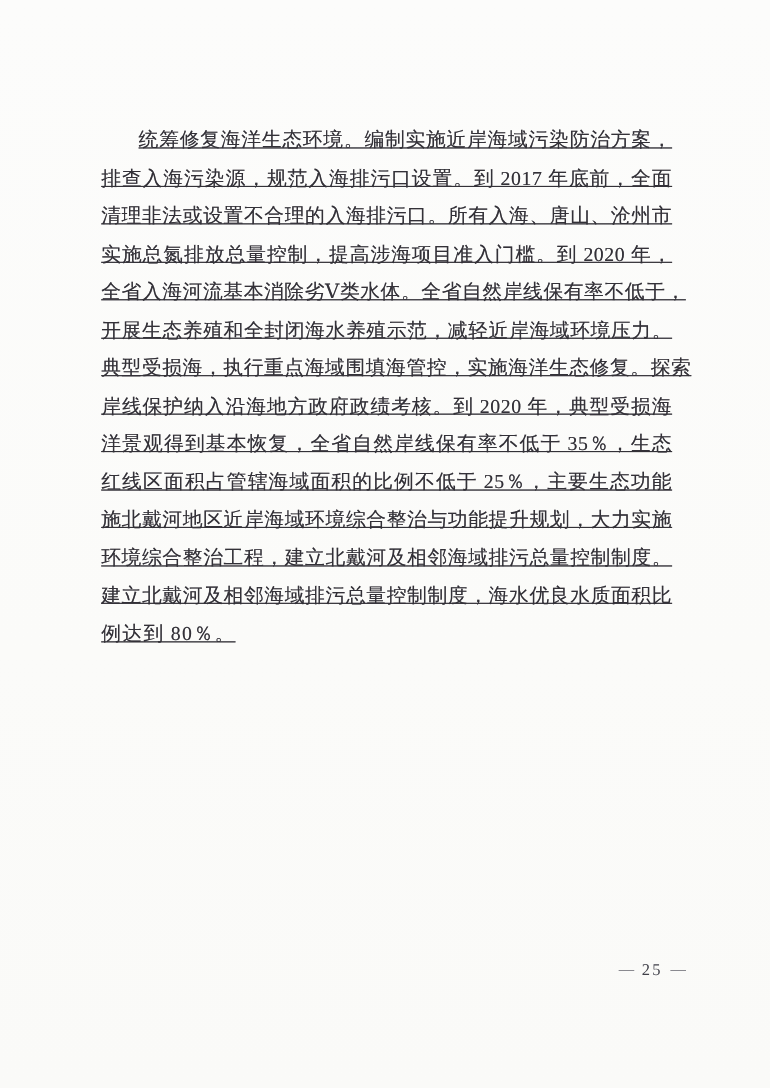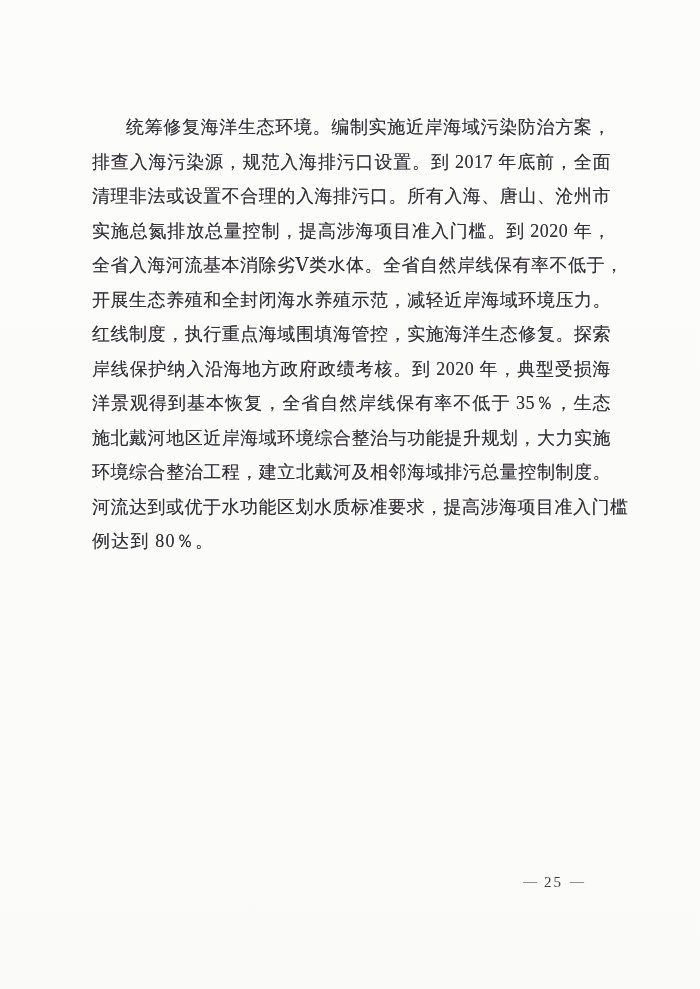--- a/index.html
+++ b/index.html
@@ -28,34 +28,35 @@
   }
   .line {
     font-size: 18px;
     line-height: 34.5px;
     height: 34.5px;
     letter-spacing: 0.5px;
     text-align: justify;
     text-align-last: justify;
     white-space: nowrap; 
     text-shadow: 0 0 0.5px rgba(51, 49, 56, 0.55);
+    text-decoration: underline;
   }
   .line.indented {
     text-indent: 34px;
   }
   .line.last {
     text-align-last: left;
     letter-spacing: 1.2px;
   }
   .footer {
     position: absolute;
     top: 872px;
-    left: 516px;
+    left: 543px;
     width: 100px;
-    text-align: left;
+    text-align: center;
     font-size: 15px;
     line-height: 20px;
     color: #4a4a52;
     letter-spacing: 0;
   }
   .footer .dash {
     color: #6b6b72;
     padding: 0 7px;
     position: relative;
     top: -1px;
@@ -71,26 +72,27 @@
 
 <div class="page">
 
   <div class="text-block">
     <div class="line indented">统筹修复海洋生态环境。编制实施近岸海域污染防治方案，</div>
     <div class="line">排查入海污染源，规范入海排污口设置。到 2017 年底前，全面</div>
     <div class="line">清理非法或设置不合理的入海排污口。所有入海、唐山、沧州市</div>
     <div class="line">实施总氮排放总量控制，提高涉海项目准入门槛。到 2020 年，</div>
     <div class="line">全省入海河流基本消除劣Ⅴ类水体。全省自然岸线保有率不低于，</div>
     <div class="line">开展生态养殖和全封闭海水养殖示范，减轻近岸海域环境压力。</div>
-    <div class="line">红线制度，执行重点海域围填海管控，实施海洋生态修复。探索</div>
+    <div class="line">典型受损海，执行重点海域围填海管控，实施海洋生态修复。探索</div>
     <div class="line">岸线保护纳入沿海地方政府政绩考核。到 2020 年，典型受损海</div>
     <div class="line">洋景观得到基本恢复，全省自然岸线保有率不低于 35％，生态</div>
+    <div class="line">红线区面积占管辖海域面积的比例不低于 25％，主要生态功能</div>
     <div class="line">施北戴河地区近岸海域环境综合整治与功能提升规划，大力实施</div>
     <div class="line">环境综合整治工程，建立北戴河及相邻海域排污总量控制制度。</div>
-    <div class="line">河流达到或优于水功能区划水质标准要求，提高涉海项目准入门槛</div>
+    <div class="line">建立北戴河及相邻海域排污总量控制制度，海水优良水质面积比</div>
     <div class="line last">例达到 80％。</div>
   </div>
 
   <div class="footer">
     <span class="dash">—</span><span class="num">25</span><span class="dash">—</span>
   </div>
 
 </div>
 
 </body></html>

